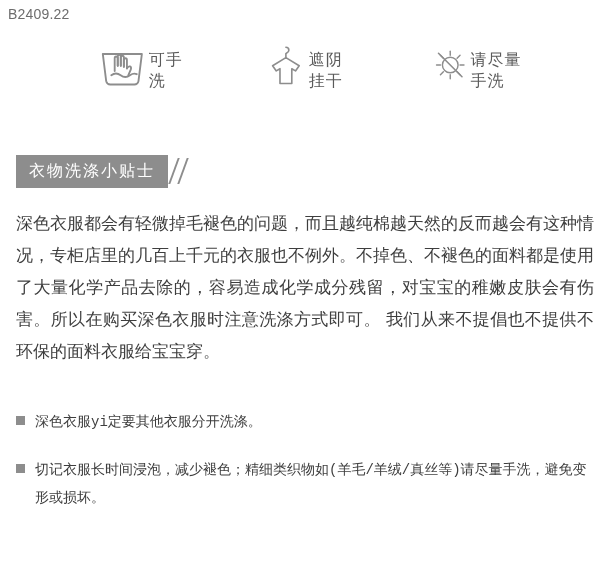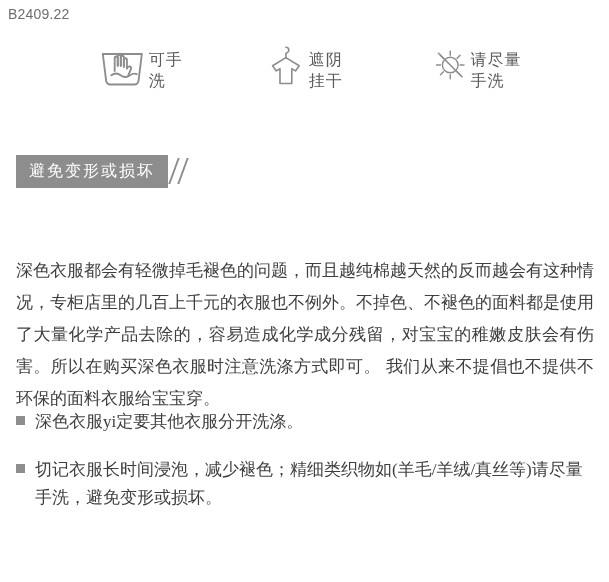--- a/index.html
+++ b/index.html
@@ -97,21 +97,20 @@
     position: absolute;
     top: 208px;
     left: 16px;
     width: 578px;
     font-size: 17px;
     line-height: 32px;
     color: #3e3e3e;
     text-align: justify;
     text-justify: inter-ideograph;
     font-family: "Liberation Sans", sans-serif;
-    margin-top: 47px;
   }
 
   
   .bullets {
     position: absolute;
     top: 408px;
     left: 16px;
     width: 578px;
   }
   .bullet {
@@ -121,24 +120,24 @@
   }
   .bullet-mark {
     width: 9px;
     height: 9px;
     background: #8d8d8d;
     margin-top: 8px;
     margin-right: 10px;
     flex: 0 0 auto;
   }
   .bullet-text {
-    font-size: 17px;
+    font-size: 14px;
     line-height: 28px;
     color: #3e3e3e;
-    font-family: Liberation Serif, serif;
+    font-family: Liberation Mono, monospace;
   }
 </style>
 </head>
 <body>
 
 <div class="page">
 
   <div class="sku-code">B2409.22</div>
 
   <div class="care-row">
@@ -179,21 +178,21 @@
         </g>
         <line x1="13" y1="11" x2="49" y2="47" stroke="#8d8d8d" stroke-width="2.4" stroke-linecap="round"></line>
       </svg>
       <div class="care-label">请尽量手洗</div>
     </div>
 
 
   </div>
 
   <div class="tips-heading">
-    <div class="tips-bar">避免变形或损坏</div>
+    <div class="tips-bar">衣物洗涤小贴士</div>
     <div class="tips-slashes">
       <span class="s1"></span>
       <span class="s2"></span>
     </div>
   </div>
 
   <div class="para">深色衣服都会有轻微掉毛褪色的问题，而且越纯棉越天然的反而越会有这种情况，专柜店里的几百上千元的衣服也不例外。不掉色、不褪色的面料都是使用了大量化学产品去除的，容易造成化学成分残留，对宝宝的稚嫩皮肤会有伤害。所以在购买深色衣服时注意洗涤方式即可。 我们从来不提倡也不提供不环保的面料衣服给宝宝穿。</div>
 
   <div class="bullets">
     <div class="bullet">

